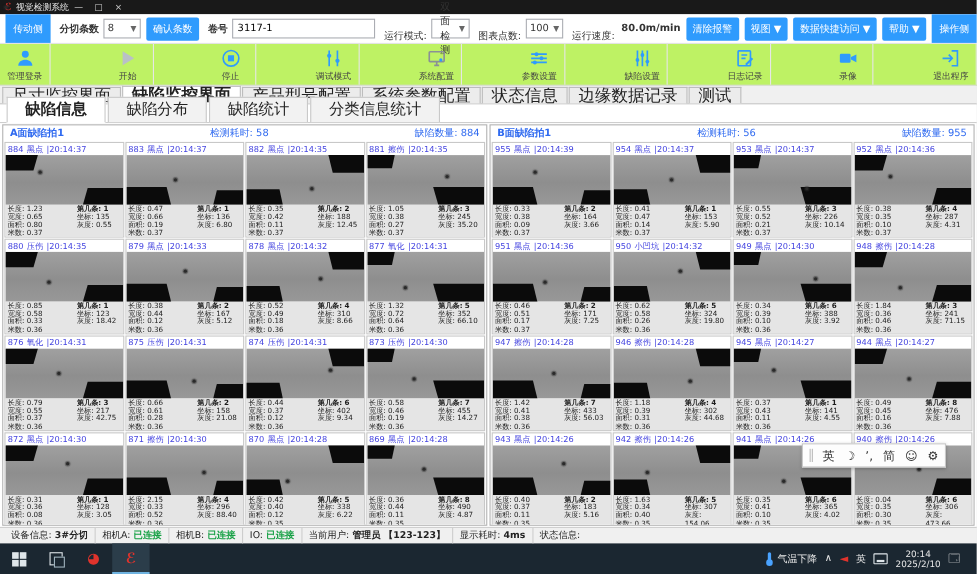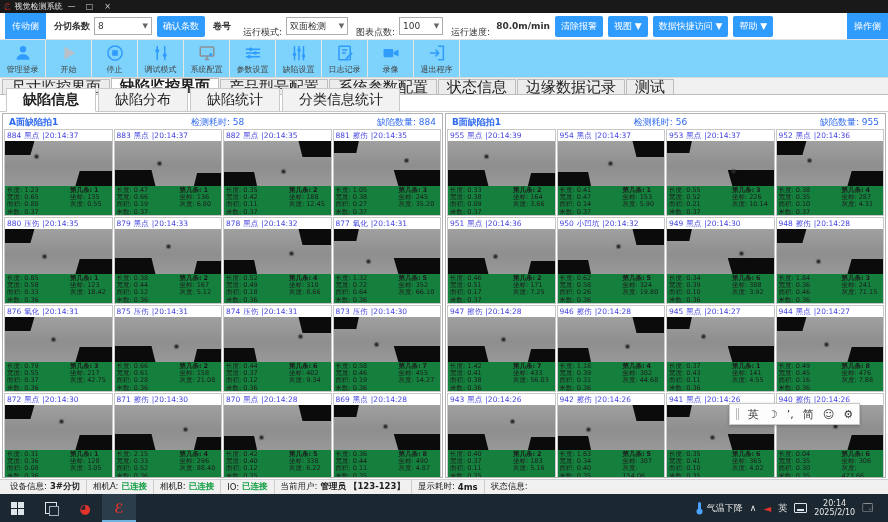--- a/index.html
+++ b/index.html
@@ -19,58 +19,58 @@
   .lbl{margin:0 4px 0 8px;font-weight:bold;white-space:nowrap;}
   .lbl2{margin:12px 4px 0 8px;white-space:nowrap;}
   .combo{display:flex;align-items:center;border:1px solid #abadb3;background:#fff;height:18px;padding:0 3px;font-size:9px;min-width:34px;justify-content:space-between;cursor:pointer;text-align:center;}
   .combo .arr{color:#666;font-size:7px;margin-left:4px;}
   .input{border:1px solid #abadb3;height:18px;font-size:9px;padding:0 4px;width:150px;}
   .speedval{font-weight:bold;margin-left:2px;}
   .tb1 .grow{flex:1;}
   .tb1 .btn-blue{margin-left:5px;}
 
   
-  .tb2{height:38px;background:#7dd3fc;display:flex;align-items:stretch;border-bottom:1px solid #d7d7d7;}
+  .tb2{height:38px;background:#bef264;display:flex;align-items:stretch;border-bottom:1px solid #d7d7d7;justify-content:space-between;}
   .action{width:46px;display:flex;flex-direction:column;align-items:center;justify-content:center;cursor:pointer;border-right:1px solid #e6e6e6;}
   .aicon{height:20px;display:flex;align-items:center;justify-content:center;}
   .albl{font-size:8px;color:#444;margin-top:1px;white-space:nowrap;}
 
   
   .maintabs{height:17px;background:#f0f0f0;display:flex;align-items:flex-end;padding-left:2px;border-bottom:1px solid #bdbdbd;}
   .mtab{font-size:15px;color:#222;padding:2px 8px 2px;border:1px solid #bdbdbd;border-bottom:none;background:#ececec;margin-right:1px;cursor:pointer;height:15px;display:flex;align-items:center;}
   .mtab.active{background:#fff;height:17px;border-bottom:1px solid #fff;margin-bottom:-1px;font-weight:bold;}
   
   .subtabs{height:17px;background:#fff;display:flex;align-items:flex-end;padding-left:6px;border-bottom:1px solid #c9c9c9;}
   .stab{font-size:14px;color:#222;padding:2px 16px;border:1px solid #c9c9c9;border-bottom:none;background:#f2f2f2;margin-right:2px;cursor:pointer;}
   .stab.active{background:#fff;font-weight:bold;border-bottom:1px solid #fff;margin-bottom:-1px;}
 
   
   .content{height:367px;display:flex;background:#fff;padding:1px 2px;gap:2px;}
   .panel{flex:1;border:1px solid #b3b3b3;background:#fff;display:flex;flex-direction:column;overflow:hidden;}
-  .phead{height:15px;display:flex;align-items:flex-end;font-size:9px;color:#2f6af0;padding:0 6px;flex:0 0 15px;}
+  .phead{height:15px;display:flex;align-items:center;font-size:9px;color:#2f6af0;padding:0 6px;flex:0 0 15px;}
   .phead .ptitle{font-weight:bold;}
   .phead .pmid{flex:1;text-align:center;}
   .phead .pright{text-align:right;}
   .grid{display:grid;grid-template-columns:repeat(4,1fr);grid-auto-rows:87px;gap:1px;padding:0 1px;}
   .cell{border:1px solid #c8c8c8;background:#fff;display:flex;flex-direction:column;overflow:hidden;cursor:pointer;}
   .chead{height:11px;font-size:7.5px;color:#4444e0;display:flex;align-items:center;padding:0 2px;white-space:nowrap;overflow:hidden;flex:0 0 11px;}
   .chead .cid{margin-right:3px;}
   .chead .ctype{margin-right:3px;}
   .ci{position:relative;height:45px;flex:0 0 45px;background:linear-gradient(180deg,#a0a0a0 0%,#8e8e8e 55%,#989898 100%);overflow:hidden;}
   .ci .k{position:absolute;background:#0b0b0b;}
   .ci[data-v="0"] .k1{left:-6px;top:-4px;width:32%;height:40%;transform:skewX(-16deg);}
   .ci[data-v="0"] .k2{right:-6px;bottom:-4px;width:38%;height:42%;transform:skewX(-16deg);}
   .ci[data-v="1"] .k1{left:-6px;bottom:-4px;width:42%;height:45%;transform:skewX(14deg);}
   .ci[data-v="1"] .k2{right:-6px;bottom:-4px;width:30%;height:38%;transform:skewX(-14deg);}
   .ci[data-v="2"] .k1{right:-6px;top:-4px;width:34%;height:44%;transform:skewX(14deg);}
   .ci[data-v="2"] .k2{left:-6px;bottom:-4px;width:36%;height:40%;transform:skewX(12deg);}
   .ci[data-v="3"] .k1{left:-4px;top:-4px;width:26%;height:36%;transform:skewX(-12deg);}
   .ci[data-v="3"] .k2{right:-4px;bottom:-6px;width:44%;height:50%;transform:skewX(16deg);}
   .sp{position:absolute;width:3px;height:3px;background:#2a2a2a;border-radius:50%;box-shadow:0 0 1px 1px rgba(40,40,40,.5);}
-  .cinfo{flex:1;display:flex;font-size:6.5px;line-height:7.2px;color:#1c1c1c;padding:1px 2px;background:#15803d;gap:20px;}
+  .cinfo{flex:1;display:flex;font-size:6.5px;line-height:7.2px;color:#1c1c1c;padding:1px 2px;background:#e5e5e5;gap:20px;}
   .cinfo .colL{width:52%;}
   .cinfo .colR{width:48%;}
   .cinfo b{font-weight:bold;}
 
   
   .statusbar{height:15px;background:#f0f0f0;border-top:1px solid #cfcfcf;display:flex;align-items:center;font-size:8.5px;color:#222;padding:0 4px;white-space:nowrap;}
   .statusbar .seg{display:flex;align-items:center;padding:0 6px;border-right:1px solid #cdcdcd;height:100%;}
   .statusbar .bld{font-weight:bold;margin-left:3px;}
   .ok{color:#15a044;font-weight:bold;margin-left:3px;}
 
@@ -111,20 +111,21 @@
 
   <div class="tb1">
     <button class="btn-blue side-btn">传动侧</button>
     <span class="lbl">分切条数</span>
     <div class="combo" style="width:58px">
       <span>8</span>
         <span class="arr">▼</span>
     </div>
     <button class="btn-blue">确认条数</button>
     <span class="lbl">卷号</span>
+    <input class="input" value="3117-1" style="">
     <span class="lbl2">运行模式:</span>
     <div class="combo" style="width:62px">
       <span>双面检测</span>
         <span class="arr">▼</span>
     </div>
     <span class="lbl2">图表点数:</span>
     <div class="combo" style="width:44px">
       <span>100</span>
         <span class="arr">▼</span>
     </div>

